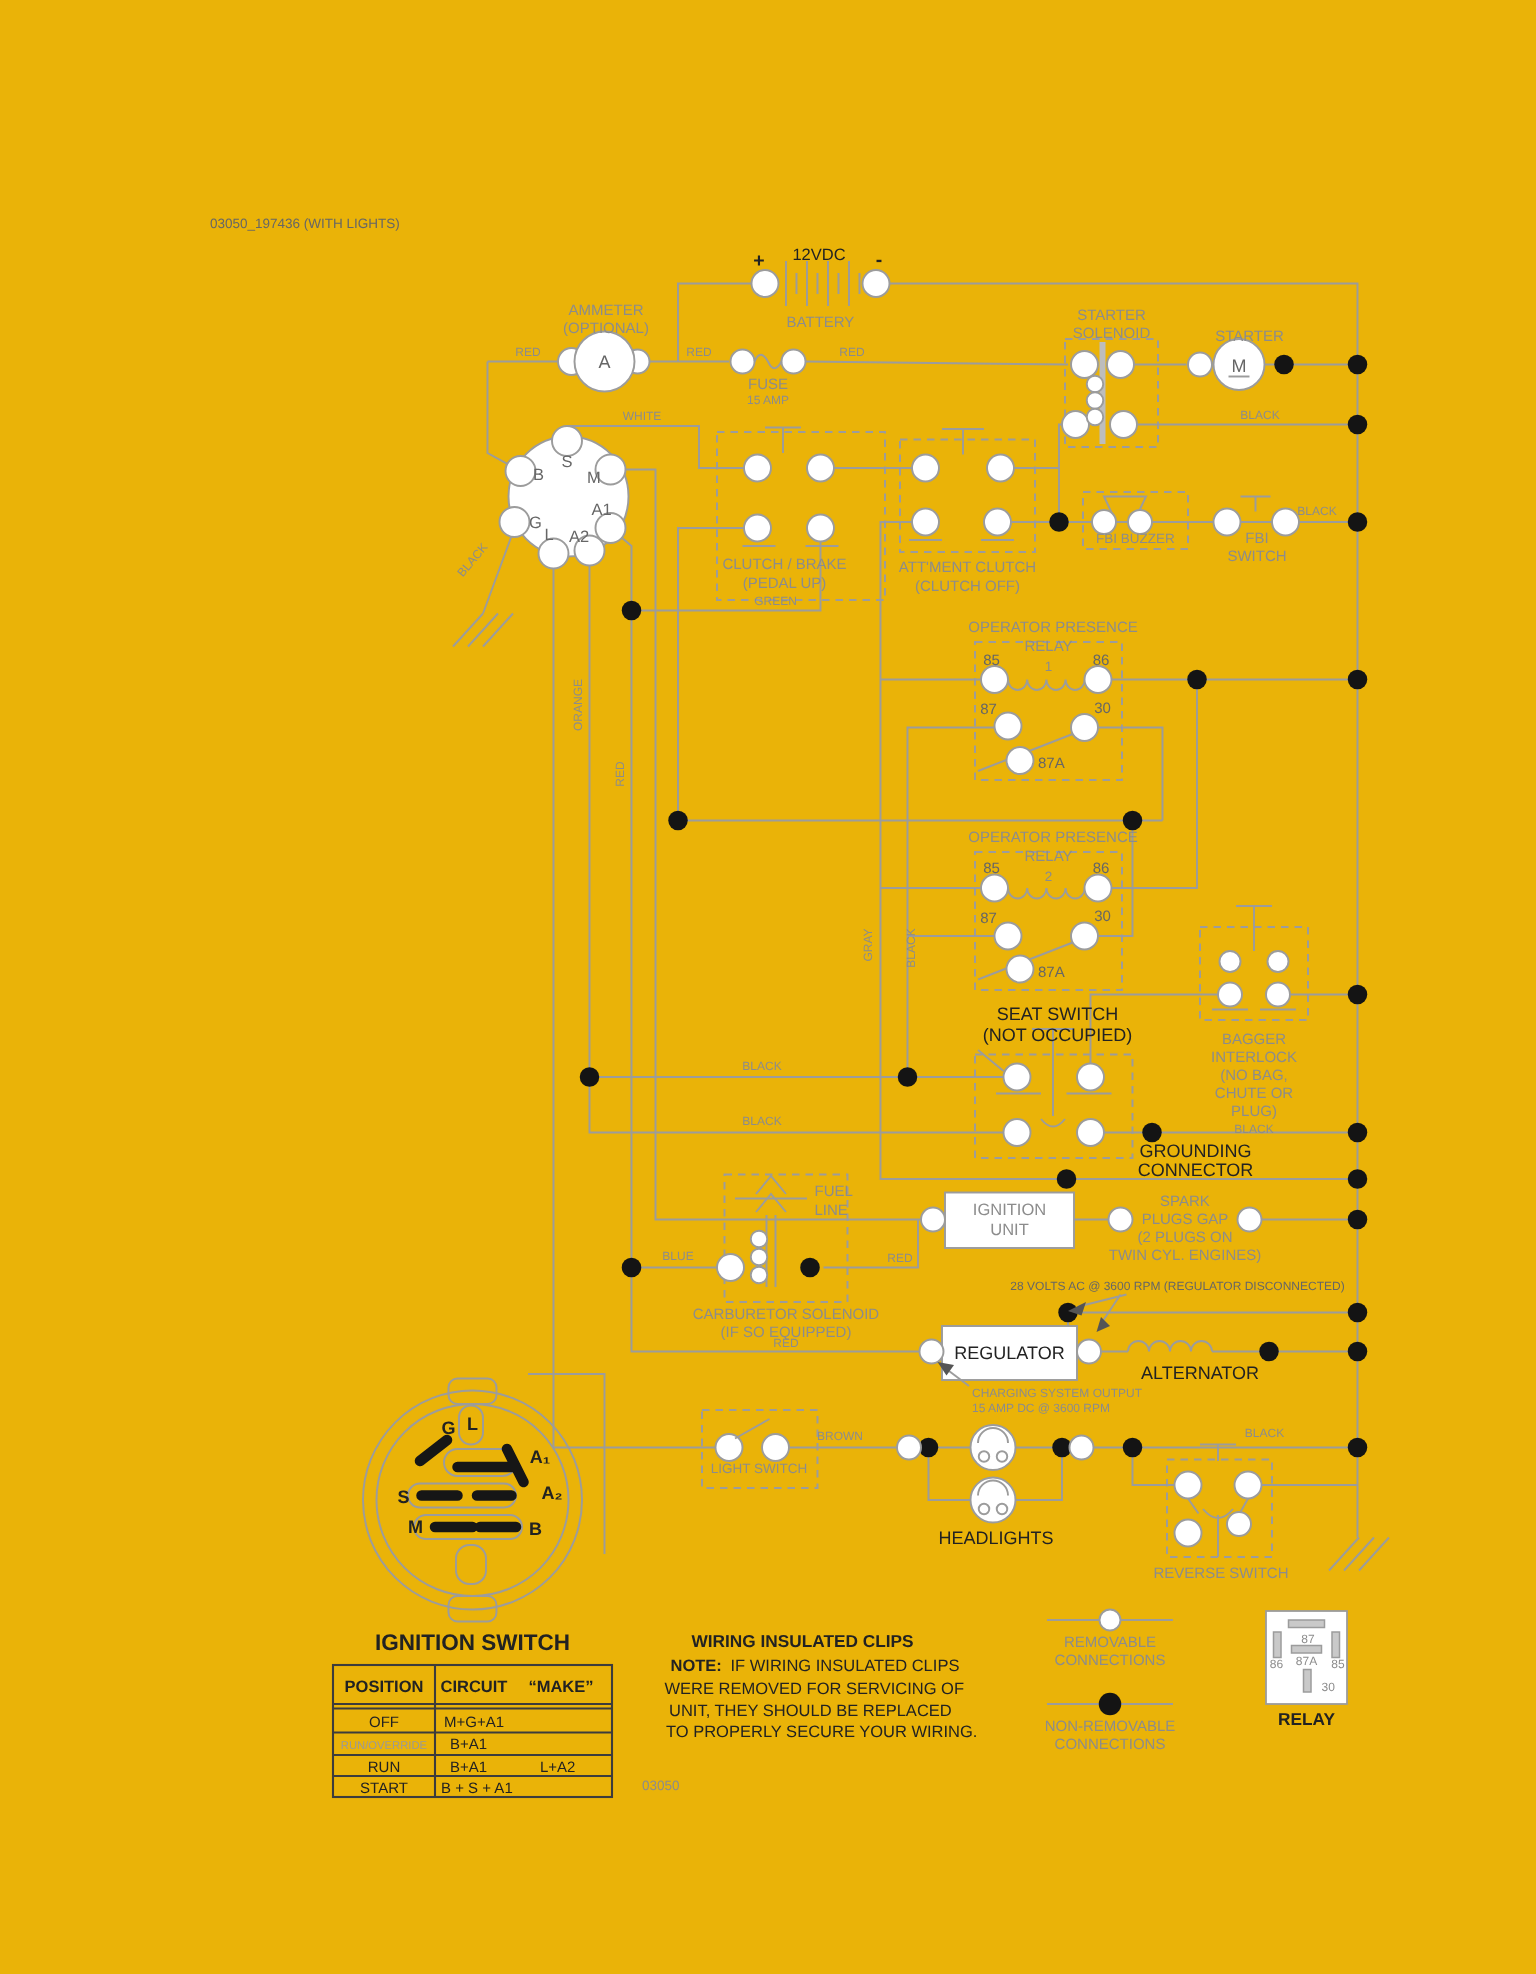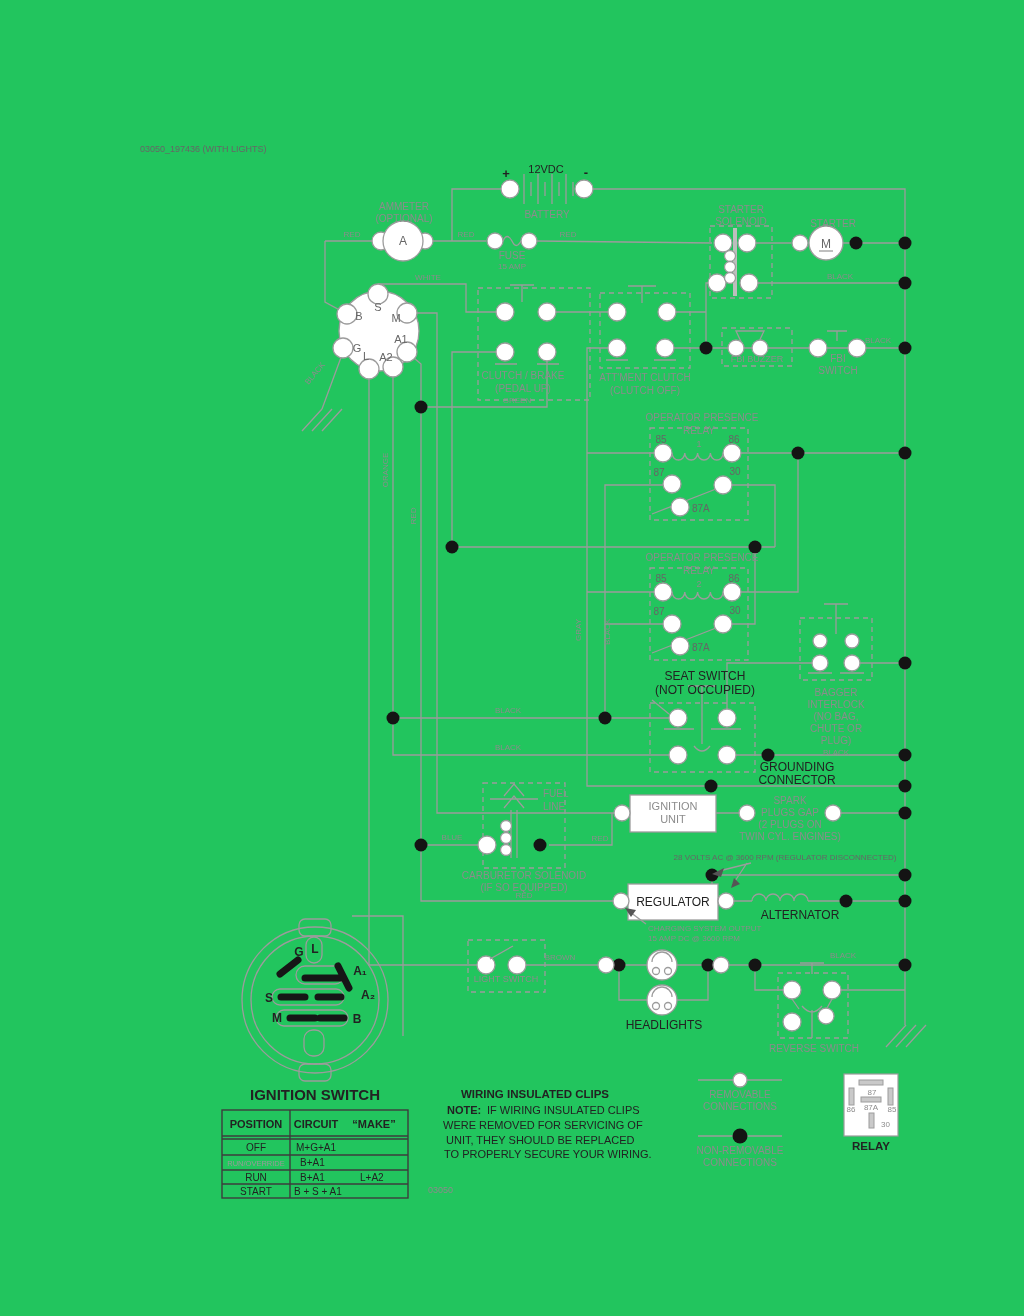--- a/index.html
+++ b/index.html
@@ -1,16 +1,16 @@
 <!DOCTYPE html>
 <html><head>
 <meta charset="utf-8">
 <style>
   html,body{margin:0;padding:0;background:#fff;}
-  #stage{width:1024px;height:1316px;position:relative;background:#22c55e;}
+  #stage{width:1024px;height:1316px;position:relative;background:#eab308;}
   svg{display:block;}
   svg text{font-family:"Liberation Sans","DejaVu Sans",sans-serif;}
   .ln{stroke:#9c9c9c;stroke-width:1.3;fill:none;}
   .lnd{stroke:#9c9c9c;stroke-width:1.3;fill:none;stroke-dasharray:5 4;}
   .term{fill:#fff;stroke:#9c9c9c;stroke-width:1.3;}
   .dot{fill:#141414;stroke:none;}
   .t{fill:#8c8c8c;font-size:10px;}
   .c{text-anchor:middle;}
   .d{fill:#222;}
   .g6{fill:#666;}

